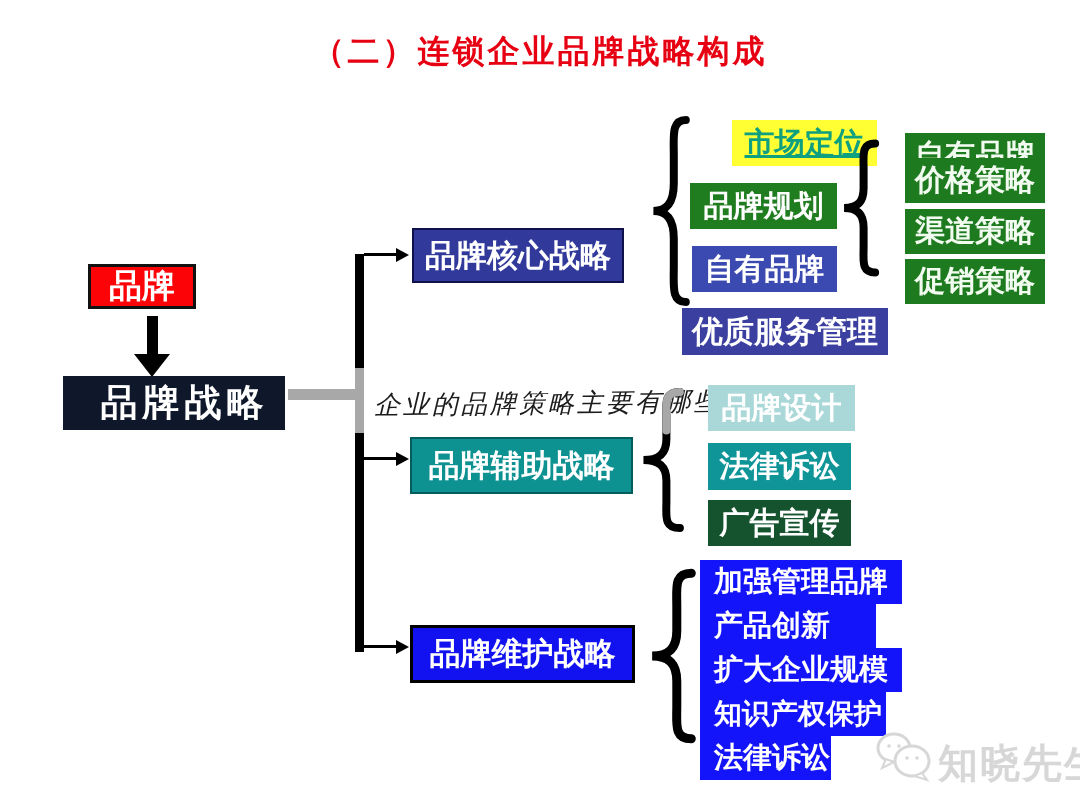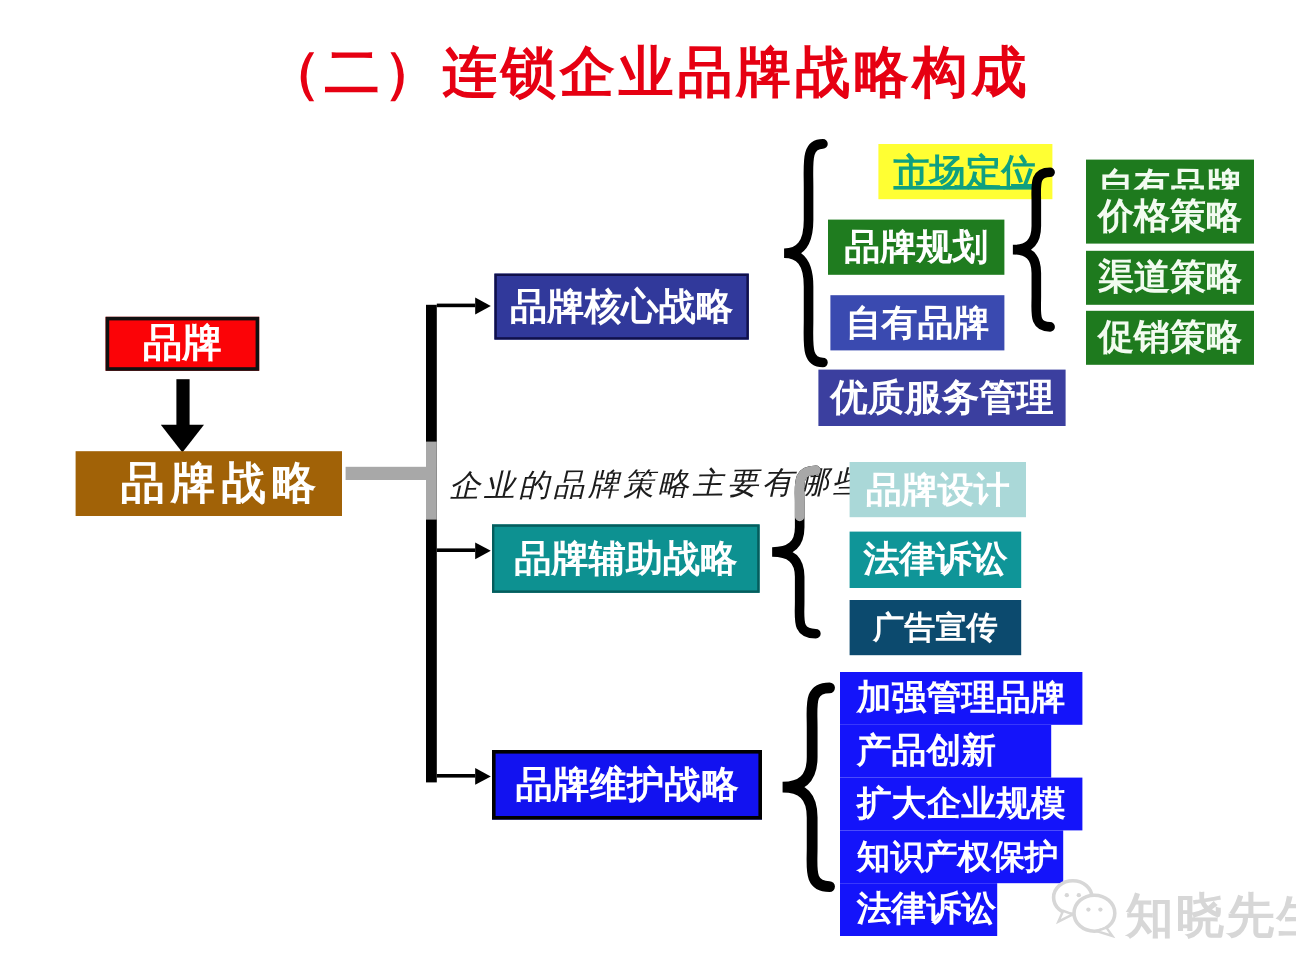--- a/index.html
+++ b/index.html
@@ -5,42 +5,42 @@
   html,body{margin:0;padding:0;}
   body{
     width:1080px;height:805px;position:relative;background:#ffffff;
     font-family:"Liberation Sans", sans-serif;overflow:hidden;
   }
   .abs{position:absolute;box-sizing:border-box;}
   
   .title{
     left:0;top:30px;width:1080px;text-align:center;
     font-family:"Liberation Serif", serif;font-weight:bold;
-    font-size:46px;color:#e60012;letter-spacing:3px;
+    font-size:32px;color:#e60012;letter-spacing:3px;
   }
   
   .box{
     display:flex;align-items:center;justify-content:center;
     color:#ffffff;font-weight:bold;white-space:nowrap;
   }
-  .brand-box{left:88px;top:264px;width:128px;height:45px;background:#fb0307;border:3px solid #111;font-size:33px;}
-  .brand-strategy-box{left:63px;top:376px;width:222px;height:54px;background:#a16207;font-size:37px;letter-spacing:5px;padding-left:21px;}
+  .brand-box{left:88px;top:264px;width:108px;height:45px;background:#fb0307;border:3px solid #111;font-size:33px;}
+  .brand-strategy-box{left:63px;top:376px;width:222px;height:54px;background:#0f172a;font-size:37px;letter-spacing:5px;padding-left:21px;}
   .core-box{left:412px;top:228px;width:212px;height:55px;background:#31399b;border:2px solid #10104a;font-size:31px;}
   .aux-box{left:410px;top:437px;width:223px;height:57px;background:#0d9191;border:2px solid #055c5c;font-size:31px;}
   .maintain-box{left:410px;top:625px;width:225px;height:58px;background:#1212f0;border:3px solid #000;font-size:31px;}
   .market-box{left:732px;top:120px;width:145px;height:46px;background:#ffff33;font-size:30px;}
   .market-box span{color:#0fa080;text-decoration:underline;font-weight:bold;}
   .planning-box{left:690px;top:183px;width:147px;height:46px;background:#1f7c1f;font-size:30px;}
   .management-box{left:692px;top:246px;width:145px;height:46px;background:#3a4ab0;font-size:30px;}
   .service-box{left:682px;top:308px;width:206px;height:47px;background:#3b3f9f;font-size:31px;}
   .green-box{left:905px;width:140px;height:45px;background:#1e7a1e;font-size:30px;color:#f2fbf0;}
   .g1{top:108px;margin-top:25px;} .g2{top:158px;} .g3{top:209px;} .g4{top:259px;}
   .design-box{left:708px;top:385px;width:147px;height:46px;background:#aad8d8;font-size:30px;}
   .packaging-box{left:708px;top:443px;width:143px;height:47px;background:#0f9598;font-size:30px;}
-  .ad-box{left:708px;top:500px;width:143px;height:46px;background:#0c4a6e;font-size:26px;}
+  .ad-box{left:708px;top:500px;width:143px;height:46px;background:#14532d;font-size:30px;}
   
   .mrow{
     left:700px;height:44px;background:#1414fa;color:#fff;font-weight:bold;
     display:flex;align-items:center;padding-left:14px;font-size:29px;white-space:nowrap;
   }
   .m1{top:560px;width:202px;} .m2{top:604px;width:176px;} .m3{top:648px;width:202px;}
   .m4{top:692px;width:186px;font-size:28px;} .m5{top:736px;width:131px;}
   
   .trunk{left:355px;top:254px;width:9px;height:398px;background:#000;}
   .trunk-gray{left:355px;top:368px;width:9px;height:65px;background:#a8a8a8;}

